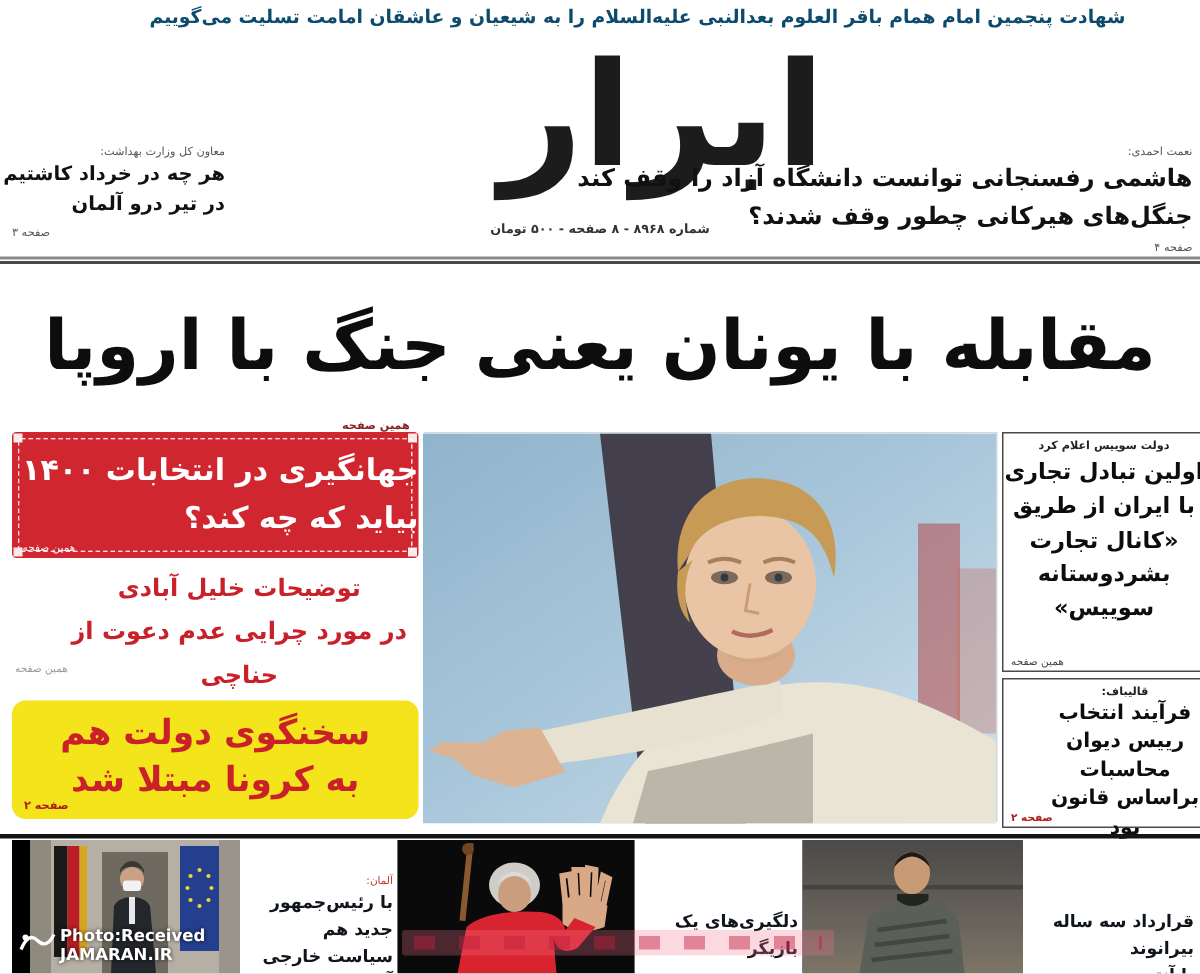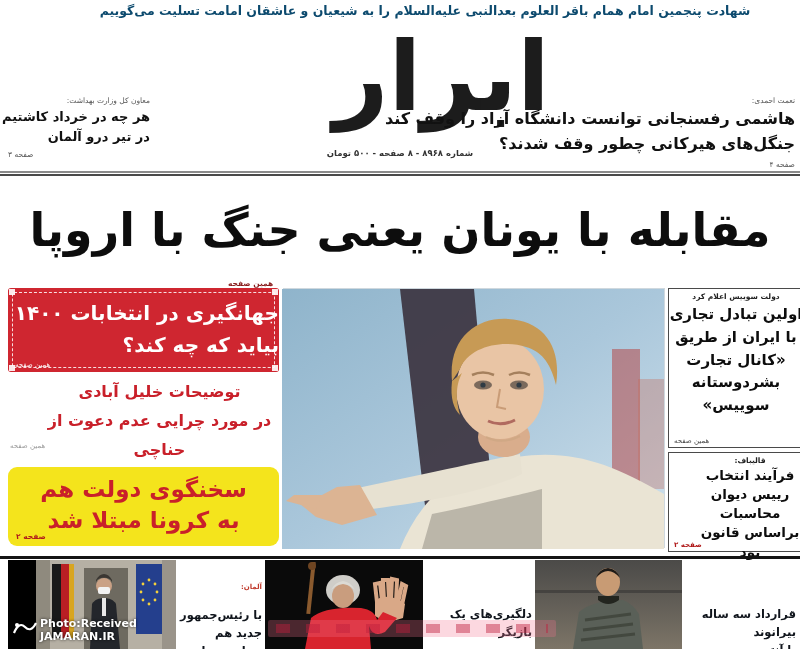--- a/index.html
+++ b/index.html
@@ -51,25 +51,25 @@
   .rbox .kicker{font-size:7.5px;color:#222;padding-top:3px;font-weight:600;}
   .rbox .txt{font-weight:bold;color:#0d0d0d;white-space:pre-line;}
   #right-box1 .txt{font-size:15px;line-height:1.52;padding-top:2px;}
   #right-box2 .txt{font-size:13.5px;line-height:1.42;padding-top:1px;}
   .rbox .page{position:absolute;left:5px;bottom:2px;font-size:7px;}
   #right-box1 .page{color:#444;}
   #right-box2 .page{color:#b01a1a;font-weight:bold;}
   
   #bottom-rule{top:556px;left:0;width:800px;height:3px;background:#141414;}
   .bphoto{top:560px;height:89px;overflow:hidden;background:#000;}
-  #bottom-photo1{left:8px;width:168px;}
+  #bottom-photo1{left:8px;width:152px;}
   #bottom-photo2{left:265px;width:158px;}
   #bottom-photo3{left:535px;width:147px;}
   .bitem{text-align:right;}
-  .bitem .kicker{font-size:7px;color:#c0392b;margin-bottom:16px;font-weight:700;text-align:right;}
+  .bitem .kicker{font-size:7px;color:#c0392b;margin-bottom:2px;font-weight:400;text-align:right;}
   .bitem .txt{font-weight:bold;color:#10151c;font-size:11.5px;line-height:1.55;white-space:pre-line;}
   #bottom-item1{top:583px;left:152px;width:110px;}
   #bottom-item2{top:606px;left:425px;width:107px;}
   #bottom-item3{top:606px;left:684px;width:112px;}
   
   #photo1-caption{position:absolute;left:32px;bottom:5px;direction:ltr;text-align:left;color:#fff;font-weight:bold;font-size:11px;line-height:1.25;text-shadow:0 0 3px rgba(0,0,0,.8);}
   #jamaran-logo{position:absolute;left:3px;bottom:10px;width:28px;height:22px;}
   
   #watermark{top:620px;left:268px;width:288px;height:17px;background:rgba(244,114,142,.28);border-radius:2px;}
   #watermark::after{content:"";position:absolute;inset:4px 8px;background:repeating-linear-gradient(90deg,rgba(190,30,60,.45) 0 14px,transparent 14px 30px);}

